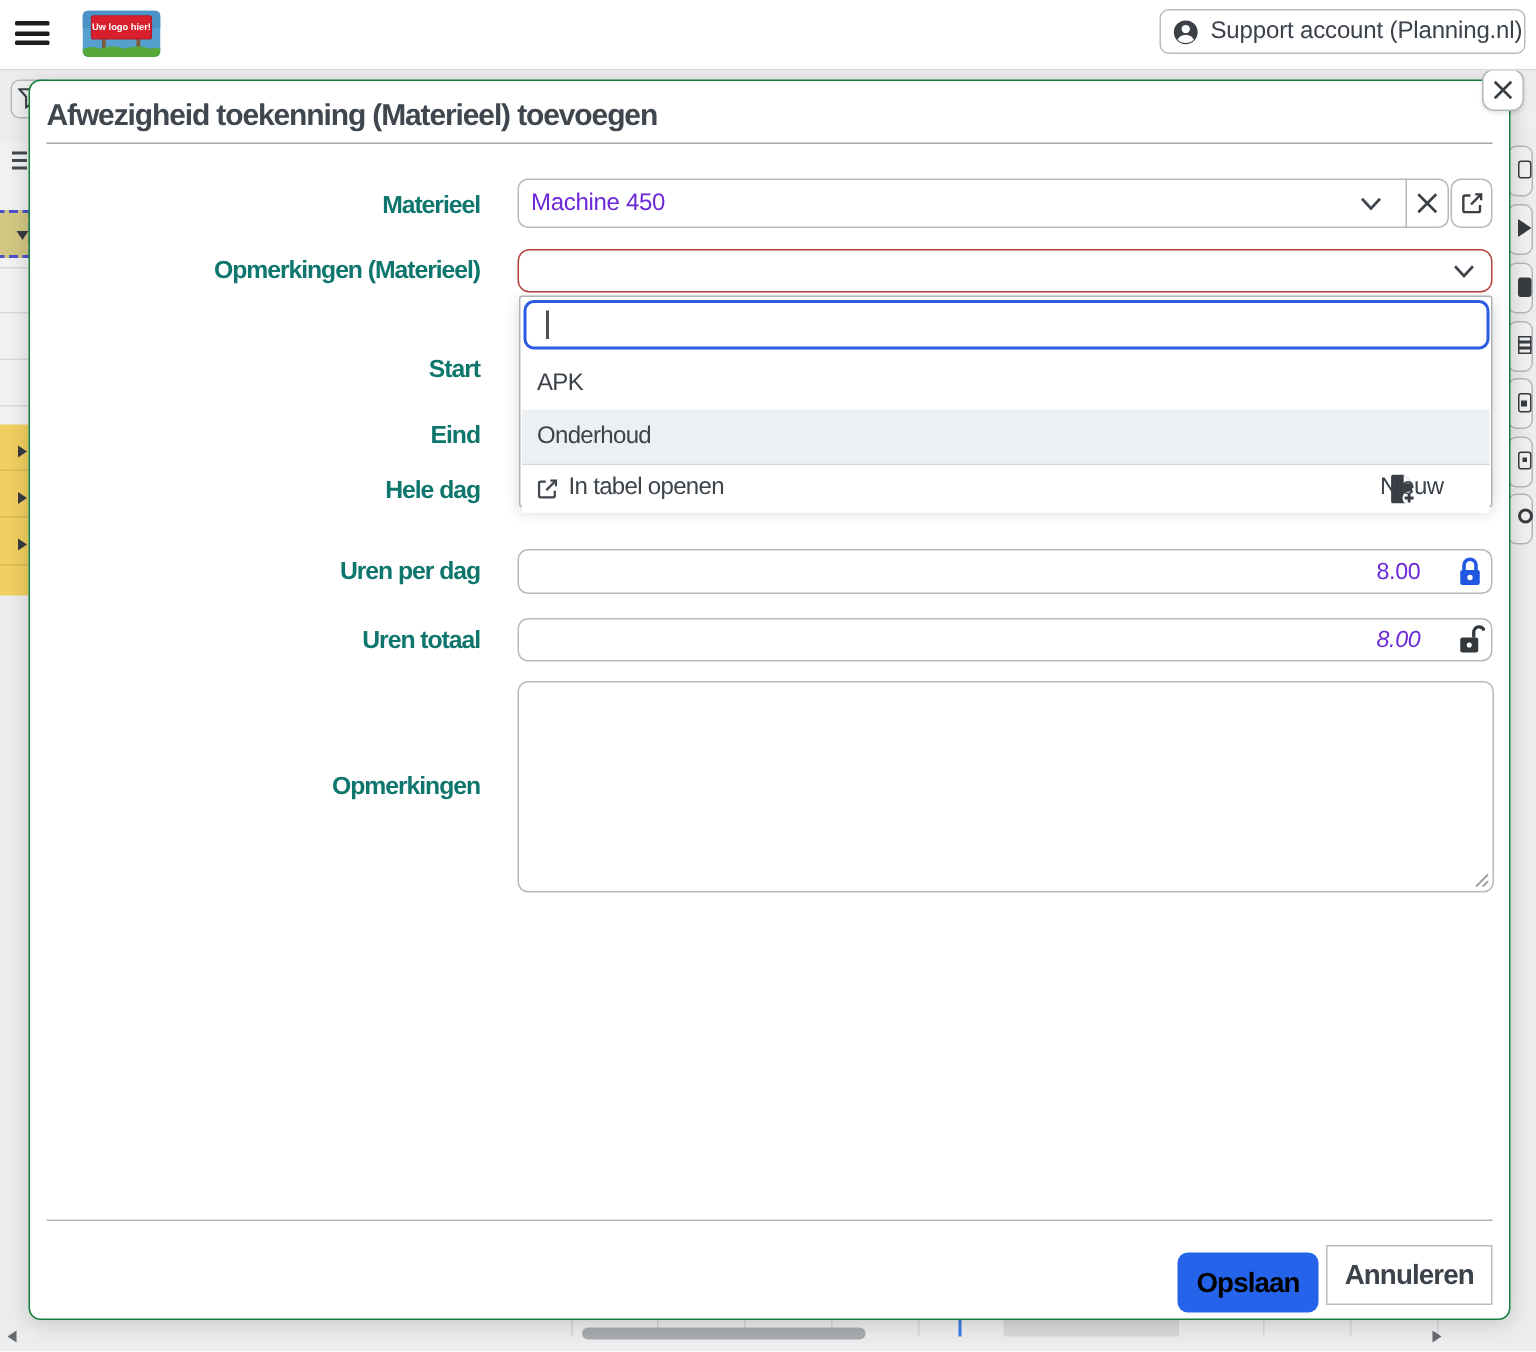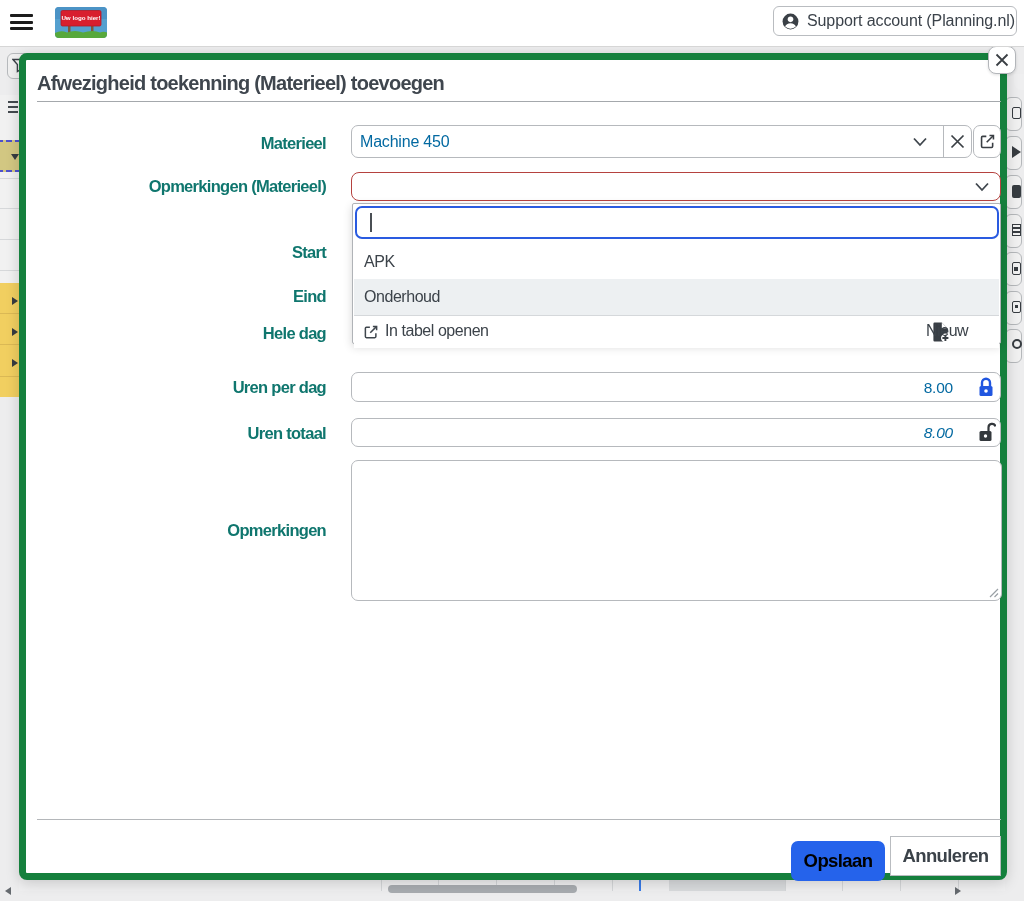--- a/index.html
+++ b/index.html
@@ -11,27 +11,27 @@
   #navbar { position:absolute; left:0; top:0; width:1024px; height:47px; background:#fff; border-bottom:1px solid #d6d6d6; z-index:5; }
   .hbar { position:absolute; left:10px; width:23px; height:3px; background:#1c1c1c; border-radius:1px; }
   #supportbtn { position:absolute; left:773px; top:6px; width:244px; height:30px; border:1px solid #b9bcc0; border-radius:6px; background:#fff; }
   #supportbtn span { position:absolute; left:33px; top:5px; font-size:16px; color:#3b424a; letter-spacing:-0.1px; white-space:nowrap; }
 
   
   #bg { position:absolute; left:0; top:47px; width:1024px; height:854px; background:#fbfbfc; z-index:1; }
   #overlay { position:absolute; left:0; top:47px; width:1024px; height:854px; background:rgba(10,12,14,0.058); z-index:2; }
 
   
-  #modal { position:absolute; left:19px; top:53px; width:988px; height:827px; background:#fff; border:7px solid #15803d; border-radius:8px; box-shadow:0 3px 14px rgba(0,0,0,0.17); z-index:3; }
+  #modal { position:absolute; left:19px; top:53px; width:988px; height:827px; background:#fff; border:1px solid #15803d; border-radius:8px; box-shadow:0 3px 14px rgba(0,0,0,0.17); z-index:3; }
   #modal .in { position:absolute; }
   #mtitle { left:11px; top:12px; font-size:20px; font-weight:bold; color:#3f464e; letter-spacing:-0.75px; }
   .hr { height:1px; background:#a4a8ac; }
   .lbl { position:absolute; width:300px; text-align:right; font-size:16.5px; font-weight:bold; color:#0f766e; letter-spacing:-0.7px; line-height:20px; }
   .ctrl { position:absolute; background:#fff; border:1px solid #b6b9bd; border-radius:7px; }
-  .itext { font-size:16px; color:#0369a1; letter-spacing:-0.2px; line-height:20px; }
+  .itext { font-size:16px; color:#6d28d9; letter-spacing:-0.2px; line-height:20px; }
 
   #closebtn { position:absolute; left:988px; top:46px; width:28px; height:28px; background:#fff; border:1px solid #b3b6ba; border-radius:8px; z-index:4; box-shadow:0 1px 3px rgba(0,0,0,0.12); }
 
   
   #panel { position:absolute; left:326px; top:143px; width:649px; height:141px; background:#fff; border:1px solid #b0b3b7; border-radius:2px; box-shadow:0 3px 10px rgba(0,0,0,0.16); }
   .opt { position:absolute; left:1px; width:645px; font-size:16px; color:#3c434a; letter-spacing:-0.45px; }
 
   
   #btn-save { position:absolute; left:765px; top:781px; width:94px; height:40px; background:#2563eb; border-radius:7px; color:#000000; font-size:18.5px; font-weight:bold; letter-spacing:-0.6px; text-align:center; line-height:40px; }
   #btn-cancel { position:absolute; left:864px; top:776px; width:111px; height:40px; background:#fff; border:1px solid #b9bcc0; border-radius:0; color:#3b4249; font-size:18.5px; font-weight:bold; letter-spacing:-0.6px; text-align:center; line-height:38px; }

